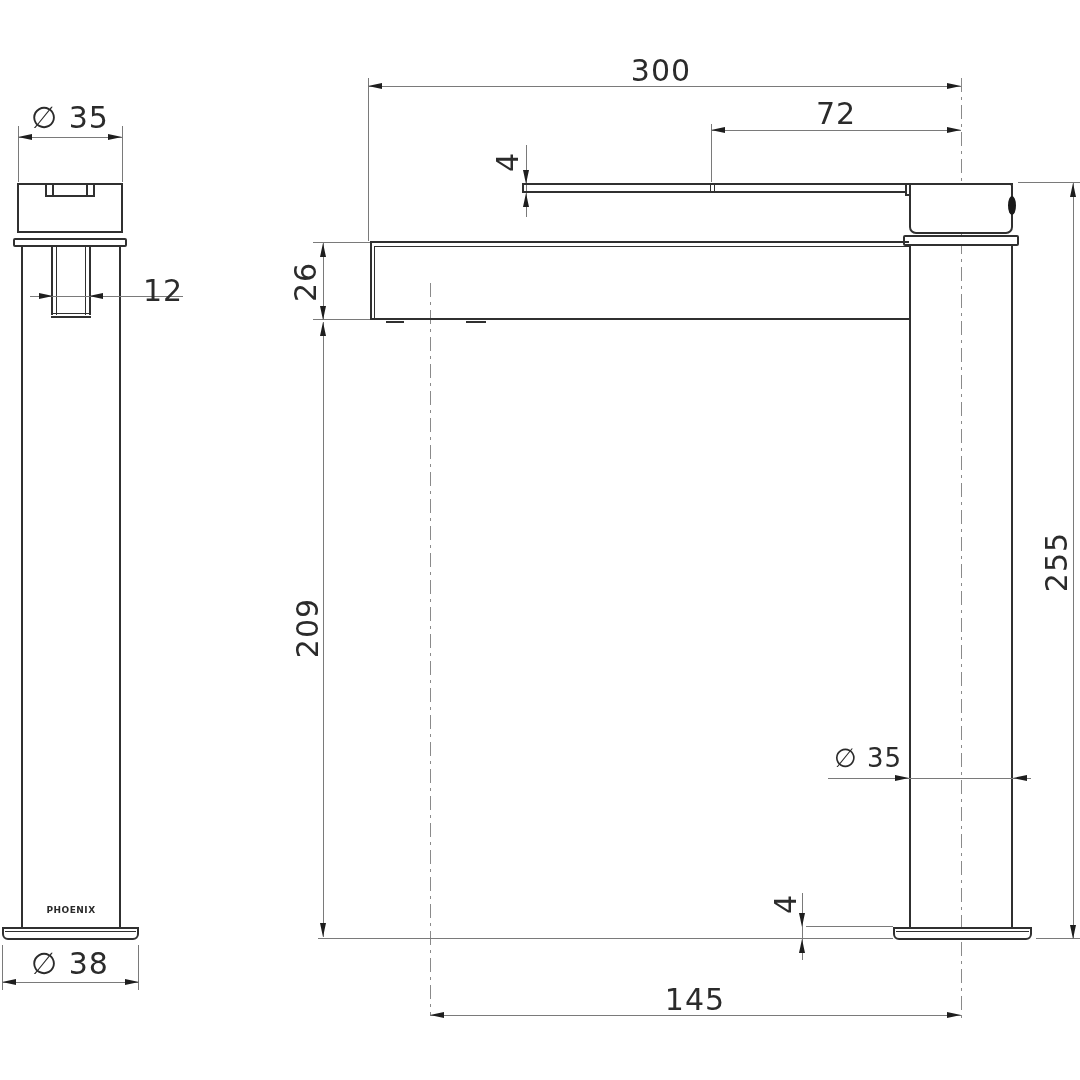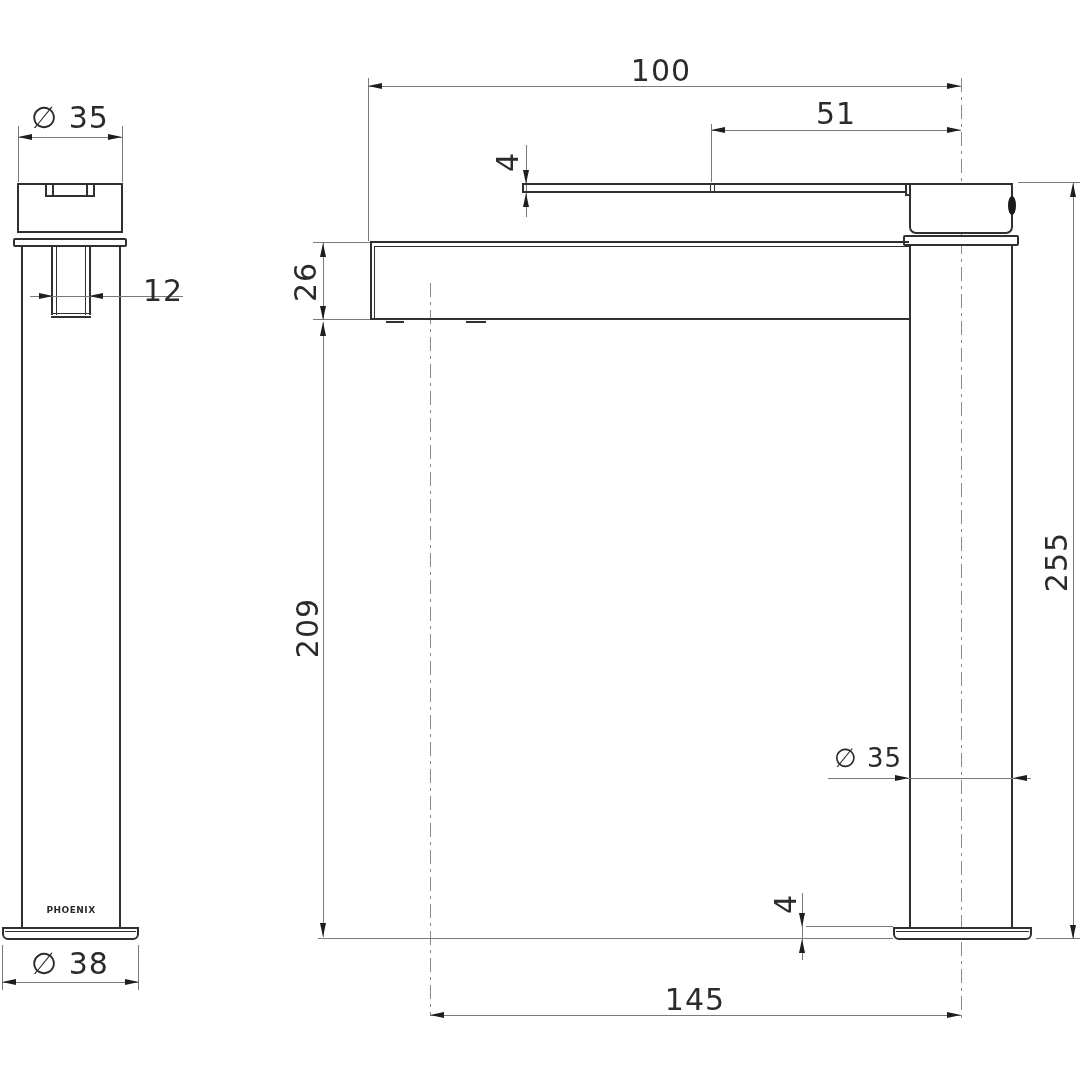--- a/index.html
+++ b/index.html
@@ -82,27 +82,27 @@
 
   <div>
 
     <div class="cl" style="left:961px;top:78px;height:942px;"></div>
     <div class="cl" style="left:430px;top:283px;height:732px;"></div>
 
     <div class="v dim" style="left:368px;top:78px;height:163px;"></div>
     <div class="h dim" style="left:368px;top:86px;width:593px;"></div>
     <div class="aL" style="left:368px;top:83px;"></div>
     <div class="aR" style="left:947px;top:83px;"></div>
-    <div class="lbl" style="left:616px;top:54px;width:90px;height:34px;">100</div>
+    <div class="lbl" style="left:616px;top:54px;width:90px;height:34px;">300</div>
 
     <div class="v dim" style="left:711px;top:124px;height:58px;"></div>
     <div class="h dim" style="left:711px;top:130px;width:250px;"></div>
     <div class="aL" style="left:711px;top:127px;"></div>
     <div class="aR" style="left:947px;top:127px;"></div>
-    <div class="lbl" style="left:801px;top:97px;width:70px;height:34px;">51</div>
+    <div class="lbl" style="left:801px;top:97px;width:70px;height:34px;">72</div>
 
     <div class="v dim" style="left:526px;top:145px;height:72px;"></div>
     <div class="aD" style="left:523px;top:170px;"></div>
     <div class="aU" style="left:523px;top:193px;"></div>
     <div class="lbl rot" style="left:493px;top:147px;width:30px;height:30px;">4</div>
 
     <div class="h" style="left:522px;top:183px;width:491px;"></div>
     <div class="h" style="left:522px;top:191px;width:384px;"></div>
     <div class="v" style="left:522px;top:183px;height:10px;"></div>
     <div class="v" style="left:710px;top:183px;width:1px;height:10px;"></div>

